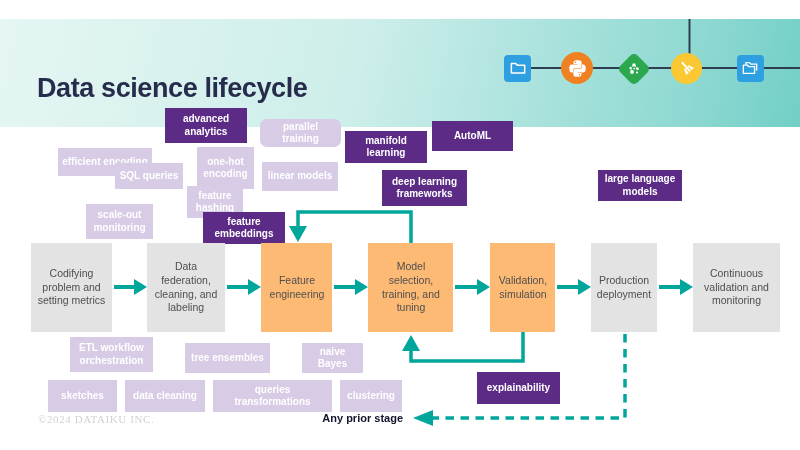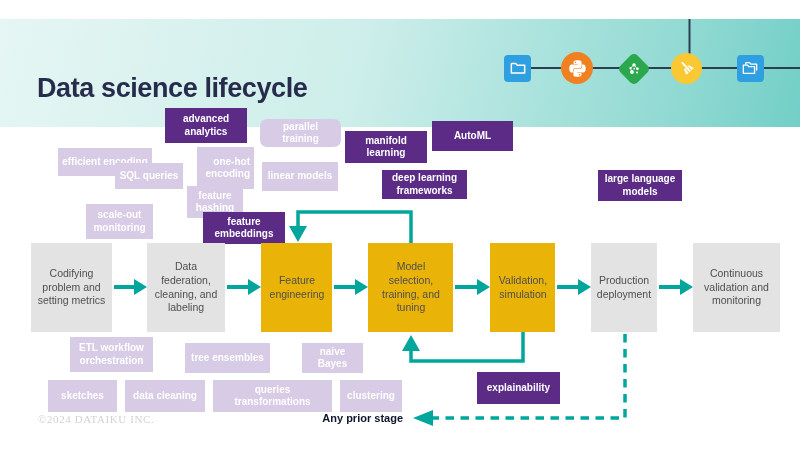--- a/index.html
+++ b/index.html
@@ -25,21 +25,21 @@
        text-align:center;font-weight:bold;font-size:10px;line-height:1.25;color:#ffffff;
        padding:2px 4px;box-sizing:border-box;}
   .lav{background:#d7cbe5;}
   .pur{background:#5b2b86;}
 
   
   .step{position:absolute;top:243px;height:89px;display:flex;align-items:center;
         justify-content:center;text-align:center;font-size:10.5px;line-height:1.3;
         color:#4f4f4f;padding:0 5px;box-sizing:border-box;}
   .light{background:#e4e3e3;}
-  .dark{background:#eab308;padding-left:6px;}
+  .dark{background:#fdba74;padding-left:6px;}
 
   .overlay{position:absolute;left:0;top:0;pointer-events:none;}
   .note{position:absolute;left:300px;top:412px;width:103px;text-align:right;
         font-size:11px;font-weight:bold;color:#10142c;}
   .copyright{position:absolute;left:38px;top:413px;font-family:Liberation Serif, serif;
         font-size:11px;letter-spacing:0.6px;color:#d2d2d2;}
 </style>
 </head>
 <body>
 
@@ -99,37 +99,37 @@
         <path d="M7 8 V5.5 h4.4 l1.7 1.8 H20 V15"></path>
         <path d="M4 8.5 h4.8 l1.8 1.9 H17.5 V18.5 H4 Z"></path>
       </svg>
     </span>
 
     <h1 class="title">Data science lifecycle</h1>
   </div>
 
   <div class="tag lav" style="left:58px;top:119px;width:94px;height:28px;margin-top:29px;">efficient encoding</div>
   <div class="tag lav" style="left:115px;top:163px;width:68px;height:26px;">SQL queries</div>
-  <div class="tag lav" style="left:197px;top:147px;width:57px;height:42px;text-align:right;">one-hot encoding</div>
+  <div class="tag lav" style="left:197px;top:147px;width:57px;height:42px;">one-hot encoding</div>
   <div class="tag lav" style="left:187px;top:186px;width:56px;height:32px;">feature hashing</div>
   <div class="tag lav" style="left:86px;top:204px;width:67px;height:35px;">scale-out monitoring</div>
   <div class="tag lav" style="left:260px;top:119px;width:81px;height:28px;border-radius:7px;">parallel training</div>
   <div class="tag lav" style="left:262px;top:162px;width:76px;height:29px;">linear models</div>
   <div class="tag lav" style="left:185px;top:343px;width:85px;height:30px;">tree ensembles</div>
   <div class="tag lav" style="left:70px;top:337px;width:83px;height:35px;">ETL workflow orchestration</div>
   <div class="tag lav" style="left:302px;top:343px;width:61px;height:30px;">naive Bayes</div>
   <div class="tag lav" style="left:48px;top:380px;width:69px;height:32px;">sketches</div>
   <div class="tag lav" style="left:125px;top:380px;width:80px;height:32px;">data cleaning</div>
   <div class="tag lav" style="left:213px;top:380px;width:119px;height:32px;">queries transformations</div>
   <div class="tag lav" style="left:340px;top:380px;width:62px;height:32px;">clustering</div>
 
   <div class="tag pur" style="left:165px;top:108px;width:82px;height:35px;">advanced analytics</div>
   <div class="tag pur" style="left:345px;top:131px;width:82px;height:32px;">manifold learning</div>
   <div class="tag pur" style="left:432px;top:121px;width:81px;height:30px;">AutoML</div>
-  <div class="tag pur" style="left:382px;top:170px;width:85px;height:29px;">deep learning frameworks</div>
+  <div class="tag pur" style="left:382px;top:170px;width:85px;height:36px;">deep learning frameworks</div>
   <div class="tag pur" style="left:598px;top:170px;width:84px;height:31px;">large language models</div>
   <div class="tag pur" style="left:203px;top:212px;width:82px;height:32px;">feature embeddings</div>
   <div class="tag pur" style="left:477px;top:372px;width:83px;height:32px;">explainability</div>
 
   <div class="step light" style="left:31px;width:81px;">Codifying problem and setting metrics</div>
   <div class="step light" style="left:147px;width:78px;">Data federation, cleaning, and labeling</div>
   <div class="step dark" style="left:261px;width:71px;">Feature engineering</div>
   <div class="step dark" style="left:368px;width:85px;">Model selection, training, and tuning</div>
   <div class="step dark" style="left:490px;width:65px;">Validation, simulation</div>
   <div class="step light" style="left:591px;width:66px;">Production deployment</div>

